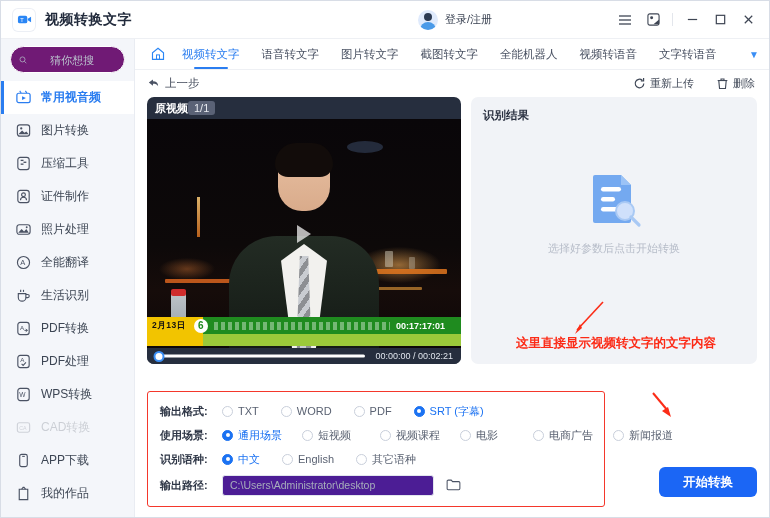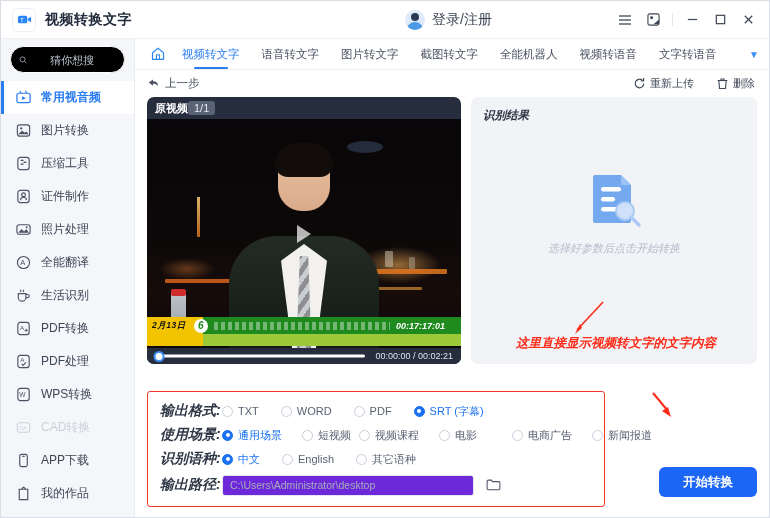--- a/index.html
+++ b/index.html
@@ -46,21 +46,21 @@
     background: #dfeafc; overflow: hidden; position: relative;
   }
   .avatar .head {
     position: absolute; left: 6px; top: 3px; width: 8px; height: 8px;
     border-radius: 50%; background: #2b3a52;
   }
   .avatar .body {
     position: absolute; left: 2px; bottom: 0; width: 16px; height: 8px;
     border-radius: 8px 8px 0 0; background: #4a9ae8;
   }
-  .account-label { font-size: 14px; color: #3c4454; }
+  .account-label { font-size: 11px; color: #3c4454; }
   .win-btns { display: flex; align-items: center; gap: 2px; }
   .win-btn {
     width: 26px; height: 26px;
     display: flex; align-items: center; justify-content: center;
     color: #3f4654; font-size: 13px;
   }
   .win-divider { width: 1px; height: 13px; background: #e3e6ec; margin: 0 4px; }
 
   
   .body-row { flex: 1 1 auto; display: flex; min-height: 0; }
@@ -69,21 +69,21 @@
   .sidebar {
     width: 134px; flex: 0 0 134px;
     background: #f4f6fa;
     border-right: 1px solid #e9ecf2;
     display: flex; flex-direction: column;
     padding-top: 7px;
     overflow: hidden;
   }
   .search-wrap { padding: 0 9px 8px 9px; }
   .search-box {
-    height: 27px; border-radius: 14px; background: #000000;
+    height: 27px; border-radius: 14px; background: #701a75;
     display: flex; align-items: center; padding: 0 8px; gap: 23px;
     border: 1px solid #ffffff;
   }
   .search-input {
     border: none; outline: none; background: transparent;
     font-size: 11px; color: #9aa2b1; width: 100%;
     font-family: "Liberation Sans", sans-serif;
   }
   .search-input::placeholder { color: #b9c0cc; }
   .nav-list { flex: 1 1 auto; overflow: hidden; }
@@ -158,21 +158,20 @@
     padding: 0 8px;
   }
   .video-head-title { color: #fff; font-size: 11px; font-weight: bold; }
   .page-badge {
     background: #5a6276; color: #e7eaf0; font-size: 11px;
     border-radius: 3px; padding: 1px 6px;
   }
   .video-stage {
     flex: 1 1 auto; position: relative; overflow: hidden;
     background: #4d7c0f;
-    font-style: italic;
   }
   .vid-sky {
     position: absolute; inset: 0;
     background:
       radial-gradient(ellipse 60px 26px at 252px 146px, rgba(255,180,90,.55), transparent 70%),
       radial-gradient(ellipse 40px 16px at 40px 150px, rgba(255,140,60,.35), transparent 70%),
       linear-gradient(#090609 0%, #0d0909 55%, #160c0a 75%, #0d0808 100%);
   }
   .city-light {
     position: absolute; border-radius: 1px; opacity: .85;
@@ -270,21 +269,21 @@
     border: 2px solid #3a8ef5;
   }
   .time-label {
     position: absolute; right: 8px; top: 50%; transform: translateY(-50%);
     color: #dfe4ec; font-size: 9px;
   }
 
   .panel-result {
     flex: 1 1 auto; min-width: 0;
     background: #f1f3f7; border-radius: 7px;
-    position: relative; height: 267px; overflow: hidden; font-style: italic;
+    position: relative; height: 267px; overflow: hidden;
   }
   .result-title {
     position: absolute; left: 12px; top: 11px;
     font-size: 11.5px; font-weight: bold; color: #2b3242;
   }
   .result-empty {
     position: absolute; left: 0; right: 0; top: 72px;
     display: flex; flex-direction: column; align-items: center; gap: 10px;
   }
   .empty-text { font-size: 11px; color: #b6bcc8; }
@@ -298,40 +297,40 @@
   
   .options-row { display: flex; padding: 8px 12px 10px 12px; gap: 10px; }
   .options-box {
     flex: 1 1 auto; border: 1.5px solid #f4372b; border-radius: 3px;
     padding: 7px 0 7px 0; min-width: 0;
   }
   .opt-line {
     display: flex; align-items: center; height: 24px; padding-left: 12px;
     font-size: 11px; color: #3b4354; flex-wrap: nowrap;
   }
-  .opt-label { width: 62px; flex: 0 0 62px; color: #2f3747; font-weight: bold; font-size: 14px; font-style: italic; }
+  .opt-label { width: 62px; flex: 0 0 62px; color: #2f3747; font-weight: bold; font-size: 11px; }
   .radio {
     display: flex; align-items: center; gap: 5px; margin-right: 22px;
     font-size: 11px; color: #5a6272; white-space: nowrap;
   }
   .radio .dot {
     width: 11px; height: 11px; border-radius: 50%;
     border: 1.2px solid #c9cfdb; background: #fff;
     display: inline-block; position: relative; flex: 0 0 11px;
   }
   .radio.sel .dot { border-color: #1b72f2; background: #1b72f2; }
   .radio.sel .dot::after {
     content: ""; position: absolute; left: 50%; top: 50%;
     transform: translate(-50%,-50%);
     width: 4px; height: 4px; border-radius: 50%; background: #fff;
   }
   .radio.sel { color: #1b72f2; }
   .path-input {
-    width: 252px; height: 21px; border: 1px solid #e2e6ee; border-radius: 3px;
-    background: #6d28d9; font-size: 10.5px; color: #a7aebb;
+    width: 212px; height: 21px; border: 1px solid #e2e6ee; border-radius: 3px;
+    background: #4c1d95; font-size: 10.5px; color: #a7aebb;
     padding: 0 7px; outline: none;
     font-family: "Liberation Sans", sans-serif;
   }
   .path-input::placeholder { color: #a7aebb; }
   .folder-btn { margin-left: 12px; display: flex; align-items: center; }
 
   .action-col {
     width: 142px; flex: 0 0 142px; position: relative;
     display: flex; align-items: flex-end; justify-content: center;
     padding-bottom: 10px;
@@ -673,21 +672,21 @@
               <span>SRT (字幕)</span>
             </span>
           </div>
 
           <div class="opt-line">
             <span class="opt-label">使用场景:</span>
             <span class="radio sel" style="margin-right:20px">
               <span class="dot"></span>
               <span>通用场景</span>
             </span>
-            <span class="radio" style="margin-right:8px">
+            <span class="radio" style="margin-right:29px">
               <span class="dot"></span>
               <span>短视频</span>
             </span>
             <span class="radio" style="margin-right:20px">
               <span class="dot"></span>
               <span>视频课程</span>
             </span>
             <span class="radio" style="margin-right:35px">
               <span class="dot"></span>
               <span>电影</span>

